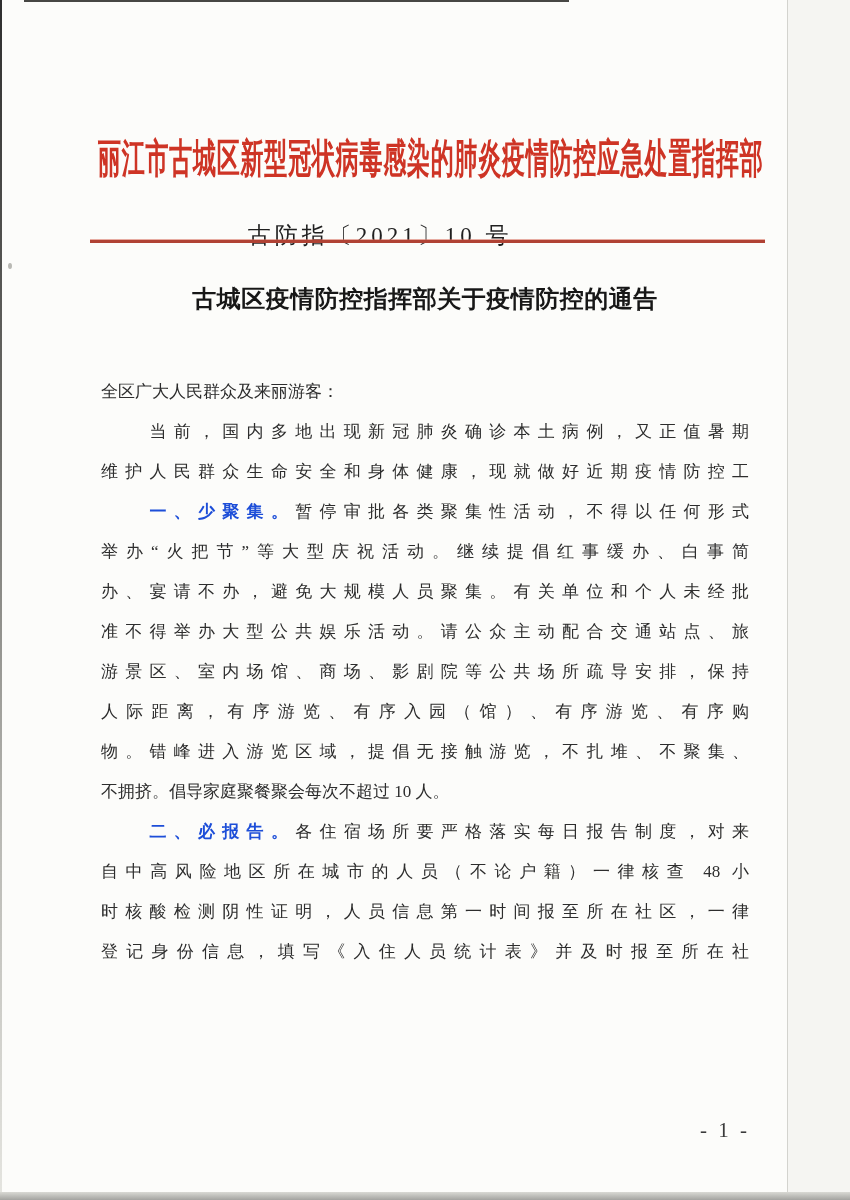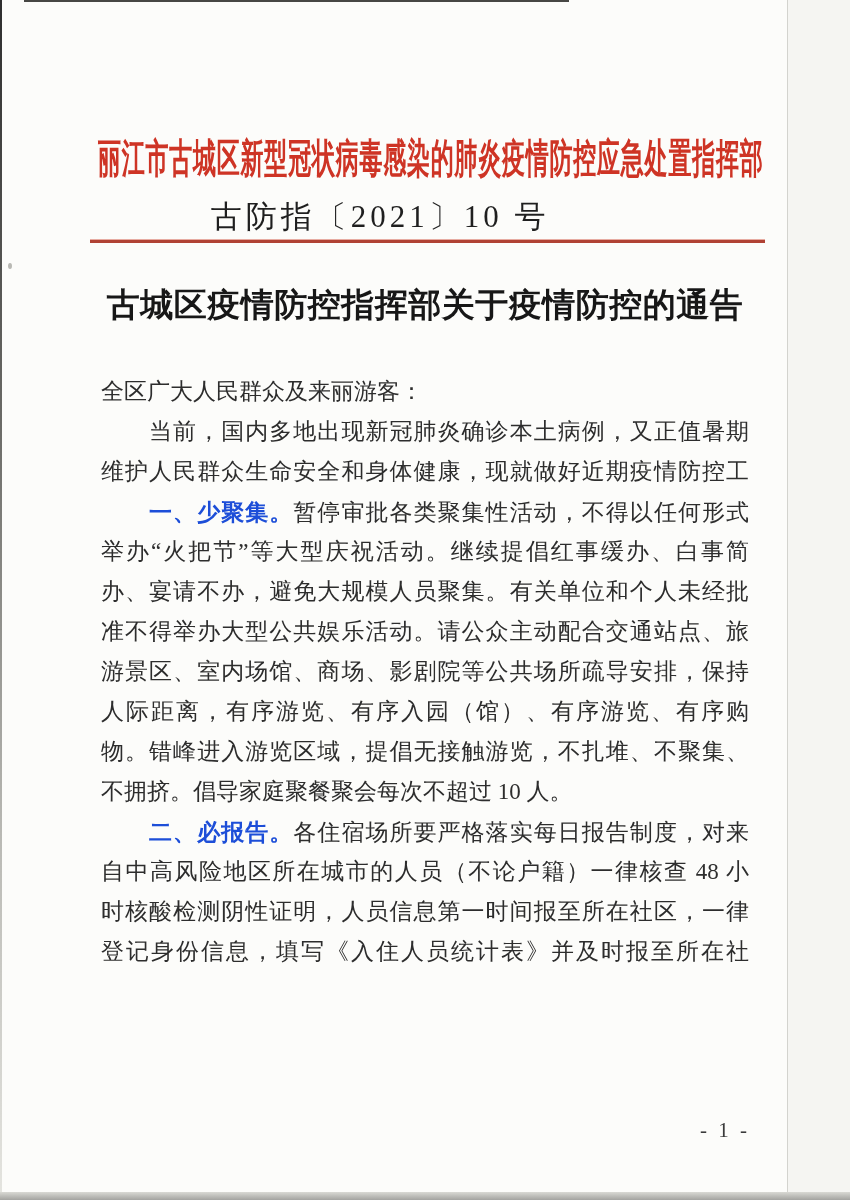--- a/index.html
+++ b/index.html
@@ -42,40 +42,40 @@
   .banner{
     position:absolute;left:98px;top:133px;width:665px;height:50px;
     display:flex;justify-content:space-between;align-items:center;
     font-size:23px;font-weight:bold;
     transform:scaleY(1.75);transform-origin:50% 50%;
     white-space:nowrap;
   }
   .banner span{flex:0 0 auto;}
   
   .doc-number{
-    position:absolute;left:95px;top:196px;width:570px;
-    text-align:center;font-size:31px;color:#1f1f1f;
+    position:absolute;left:95px;top:220px;width:570px;
+    text-align:center;font-size:23px;color:#1f1f1f;
     letter-spacing:4px;white-space:nowrap;
   }
   
   .red-rule{
     position:absolute;left:90px;top:240px;width:675px;height:3px;
     background:#b04234;
     box-shadow:0 -1px 0 rgba(214,105,90,.55);
   }
   
   .notice-title{
     position:absolute;left:86px;top:283px;width:678px;
-    text-align:center;font-size:33px;font-weight:bold;color:#171717;
+    text-align:center;font-size:24px;font-weight:bold;color:#171717;
     letter-spacing:0.5px;white-space:nowrap;
   }
   
   .body-block{
     position:absolute;left:101px;top:372px;width:648px;
-    font-size:23px;color:#2d2d2d;
+    font-size:17px;color:#2d2d2d;
   }
   .text-line{
     height:40px;line-height:40px;
     overflow:hidden;
   }
   .text-line.justify{
     text-align:justify;text-align-last:justify;
     text-justify:inter-character;
   }
   .lead-bold{

